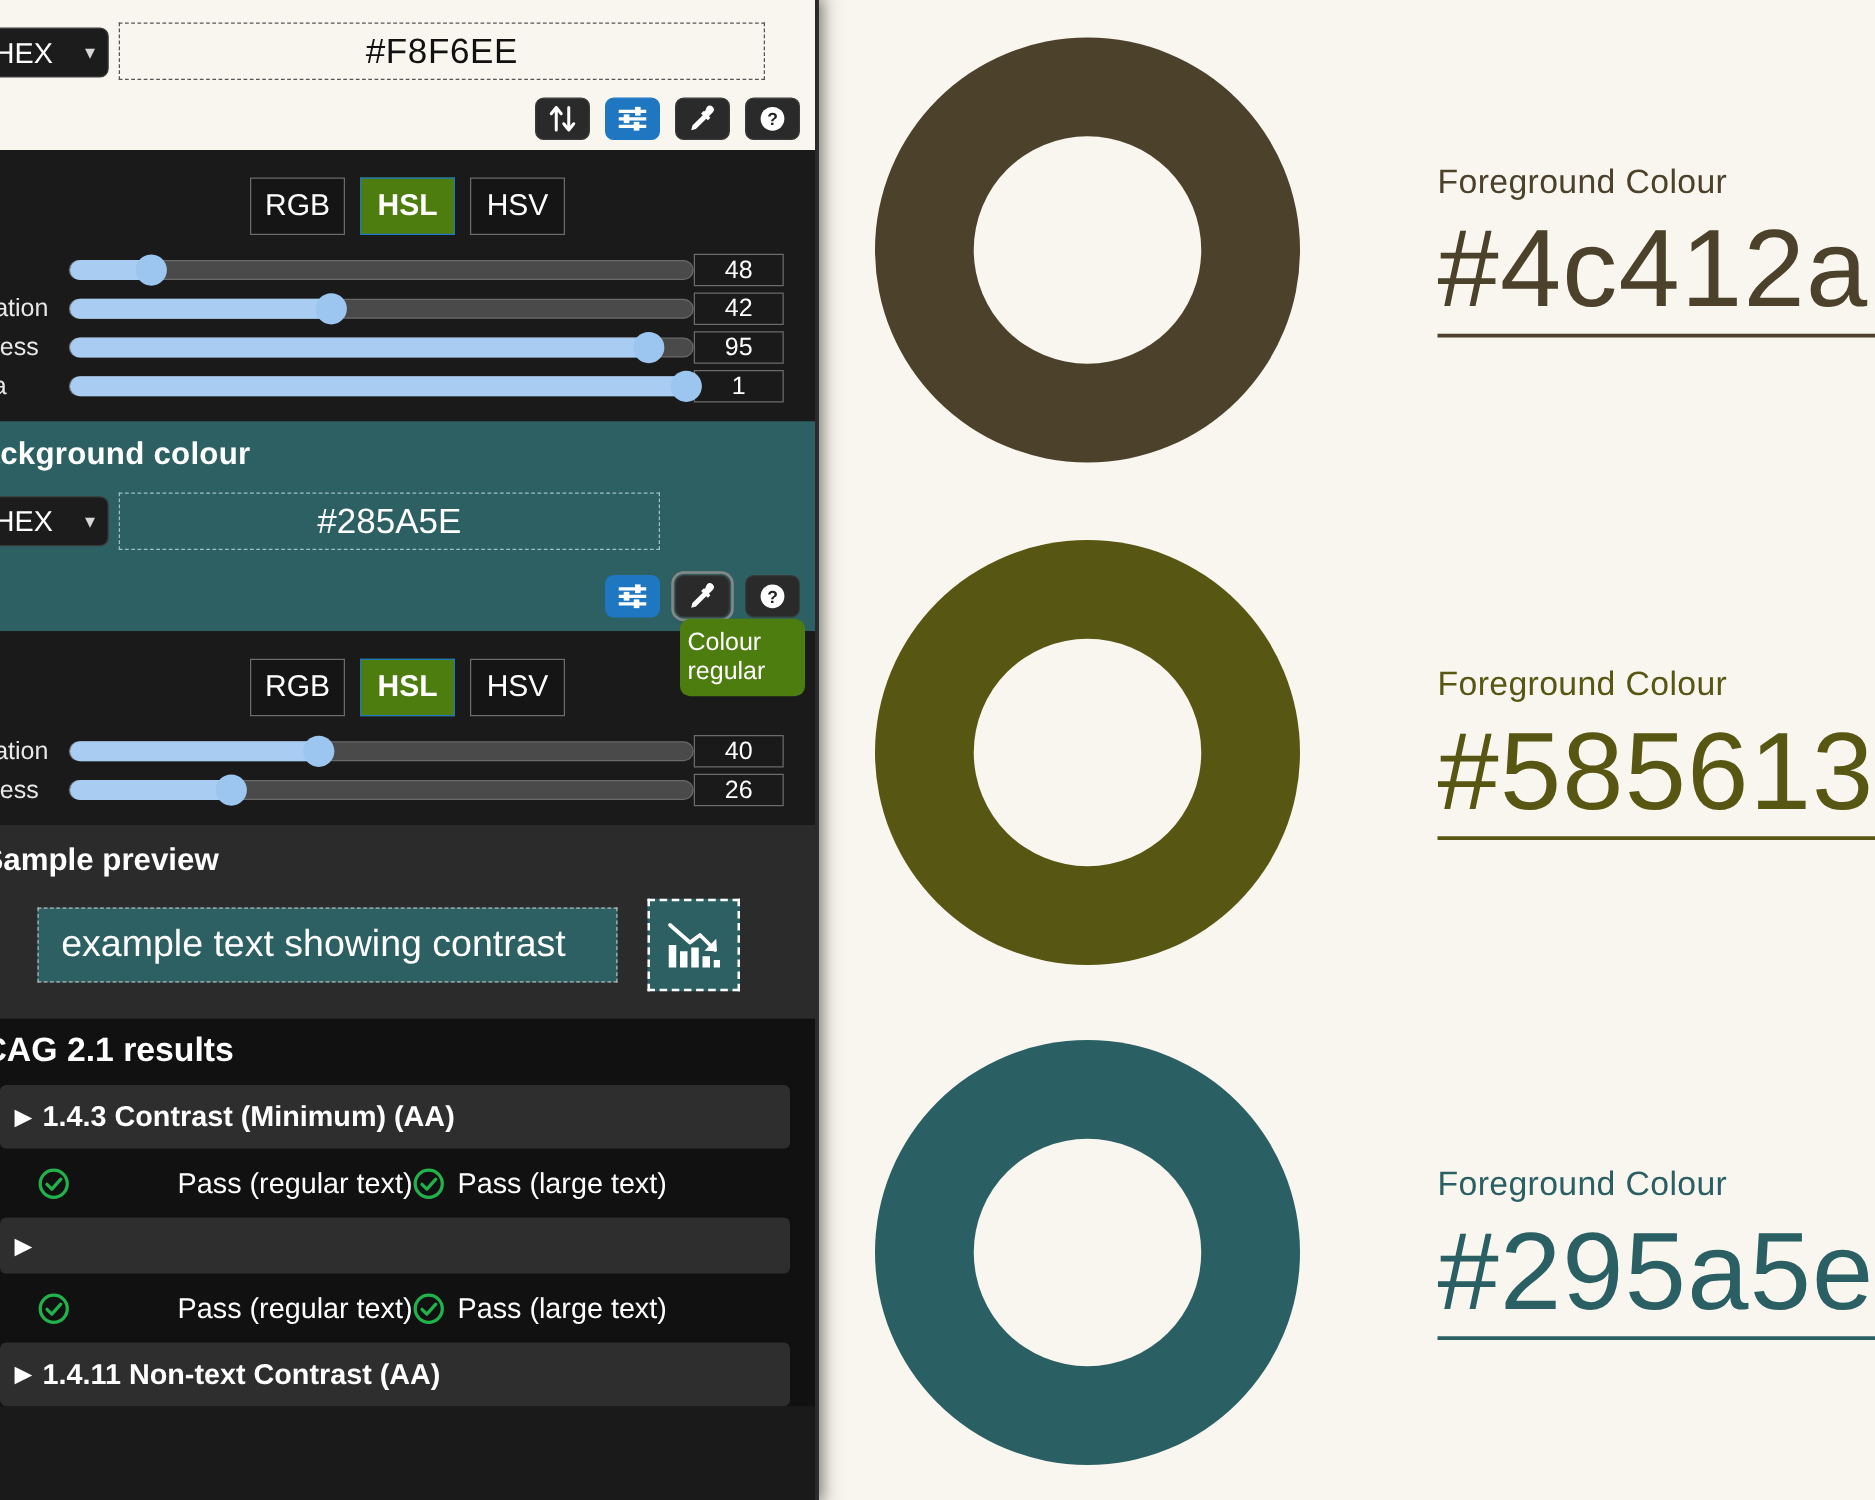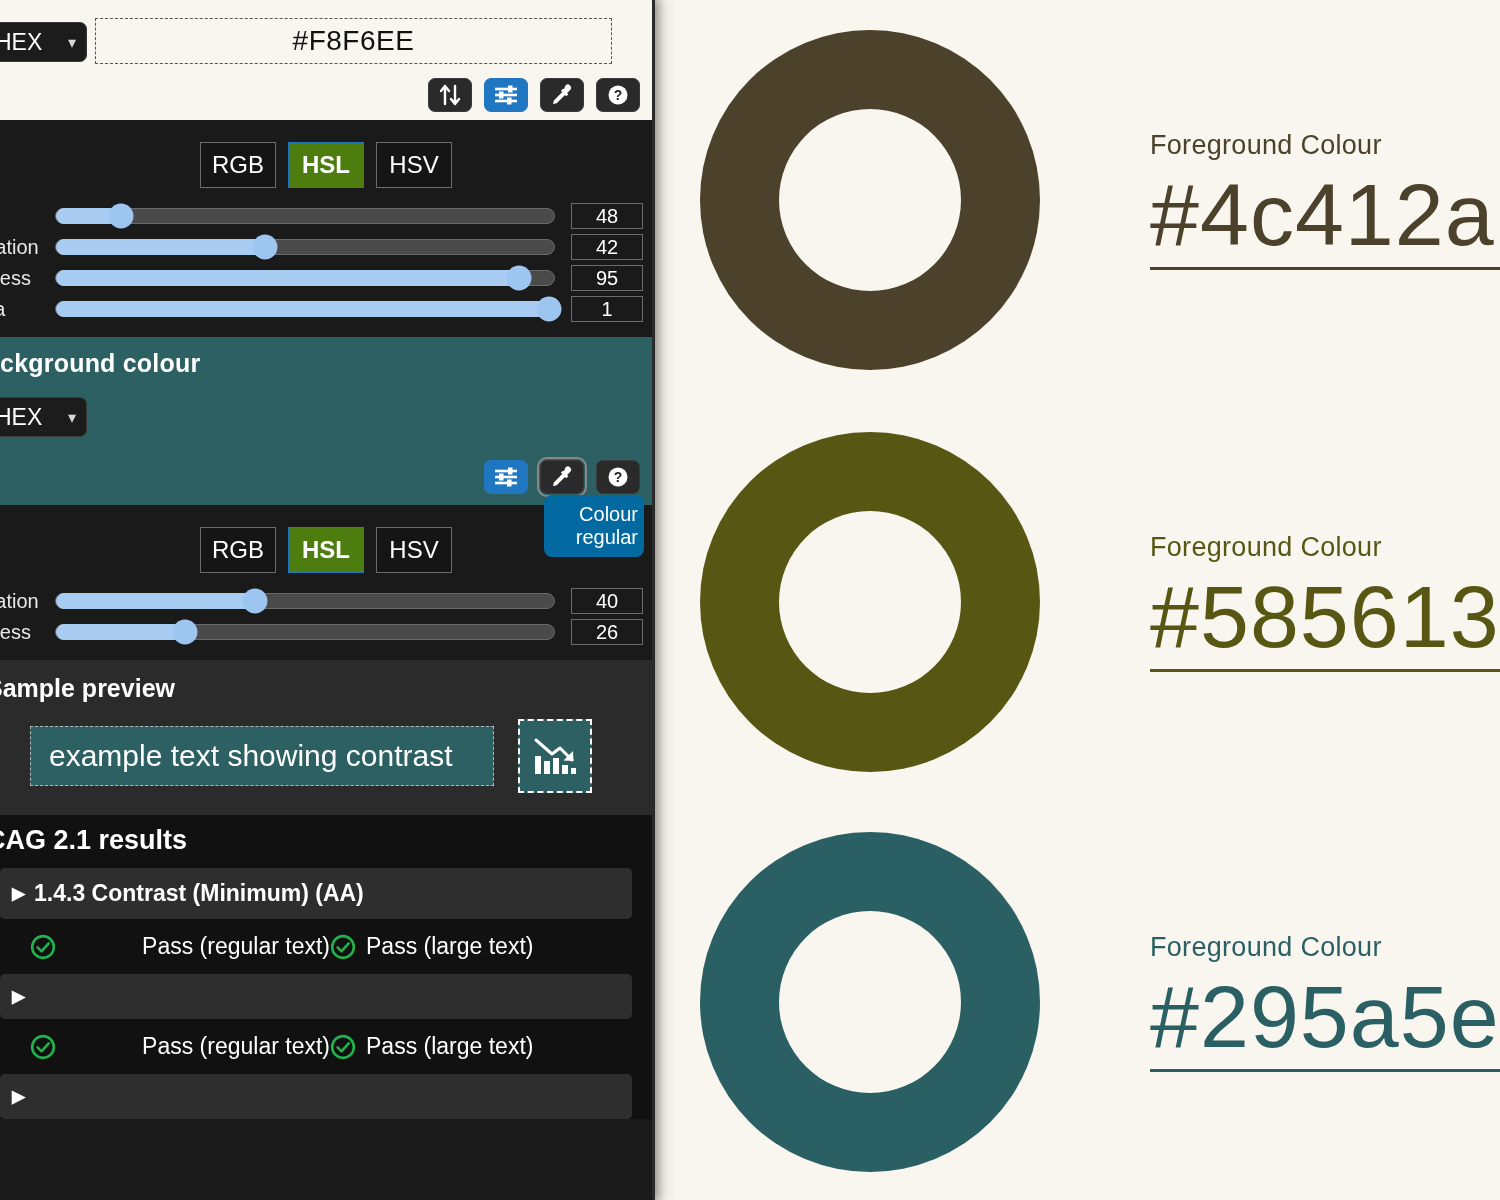--- a/index.html
+++ b/index.html
@@ -156,21 +156,20 @@
     position: absolute; left: 0; top: -1px; height: 16px;
     background: #a9cdf2; border-radius: 8px;
     border: 1px solid #a9cdf2;
   }
   .s-thumb {
     position: absolute; top: 50%; transform: translate(-50%,-50%);
     width: 25px; height: 25px; border-radius: 50%;
     background: #9cc6f0;
   }
   .s-val {
-    margin-left: 16px;
     width: 72px; height: 26px;
     border: 1px solid #6b6b6b; background: #1a1a1a;
     color: #fff; font-size: 20px;
     display: flex; align-items: center; justify-content: center;
   }
 
   
   .bg-sec {
     background: #2d6063; position: relative;
     height: 168px;
@@ -196,24 +195,24 @@
     color: #fff; font-size: 28px;
     display: flex; align-items: center; justify-content: center;
   }
   .bg-btnrow {
     position: absolute; right: 12px; top: 123px;
     display: flex; gap: 12px;
   }
   .tooltip {
     position: absolute; right: 8px; top: 158px;
     width: 100px;
-    background: #0369a1; color: #fff;
+    background: #4d7c0f; color: #fff;
     border-radius: 8px;
     font-size: 20px; line-height: 1.15;
-    text-align: right; padding: 8px 6px;
+    text-align: left; padding: 8px 6px;
     z-index: 20;
   }
 
   
   .preview-sec { background: #2b2b2b; padding: 14px 0 22px 0; }
   .preview-title {
     color: #fff; font-weight: bold; font-size: 25px;
     margin-left: -14px; margin-bottom: 16px;
   }
   .preview-body { display: flex; align-items: center; padding-left: 30px; }
@@ -394,20 +393,21 @@
 
       </div>
     </div>
 
     <div class="bg-sec">
       <div class="bg-title">ackground colour</div>
       <div class="bg-select">
         <span>HEX</span>
         <span class="chev">▾</span>
       </div>
+      <div class="bg-input">#285A5E</div>
 
       <div class="bg-btnrow">
         <div class="iconbtn active">
           <svg width="26" height="22" viewBox="0 0 26 22">
             <line x1="2" y1="5" x2="24" y2="5" stroke="#fff" stroke-width="2.6"></line>
             <line x1="2" y1="11" x2="24" y2="11" stroke="#fff" stroke-width="2.6"></line>
             <line x1="2" y1="17" x2="24" y2="17" stroke="#fff" stroke-width="2.6"></line>
             <rect x="15" y="1.5" width="4.5" height="7" fill="#fff"></rect>
             <rect x="6" y="7.5" width="4.5" height="7" fill="#fff"></rect>
             <rect x="14" y="13.5" width="4.5" height="7" fill="#fff"></rect>
@@ -521,19 +521,20 @@
           <svg class="check" viewBox="0 0 24 24">
             <circle cx="12" cy="12" r="10" fill="none" stroke="#21b24b" stroke-width="2.4"></circle>
             <path d="M7 12.4 L10.6 16 L17.2 8.6" fill="none" stroke="#21b24b" stroke-width="2.4" stroke-linecap="round" stroke-linejoin="round"></path>
           </svg>
           <span>Pass (large text)</span>
         </div>
       </div>
 
       <div class="crit-header">
         <span class="tri">▶</span>
+        <span>1.4.11 Non-text Contrast (AA)</span>
       </div>
 
     </div>
 
   </div>
 
 </div>
 
 </body></html>

